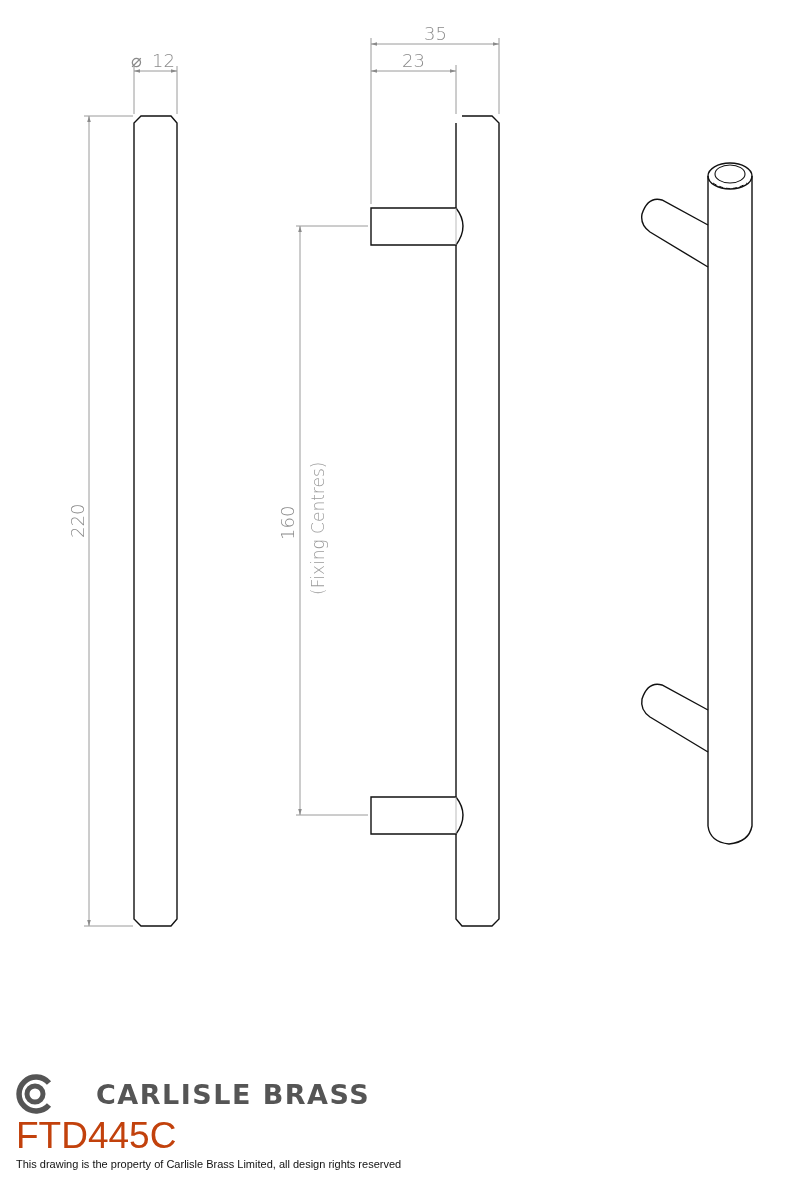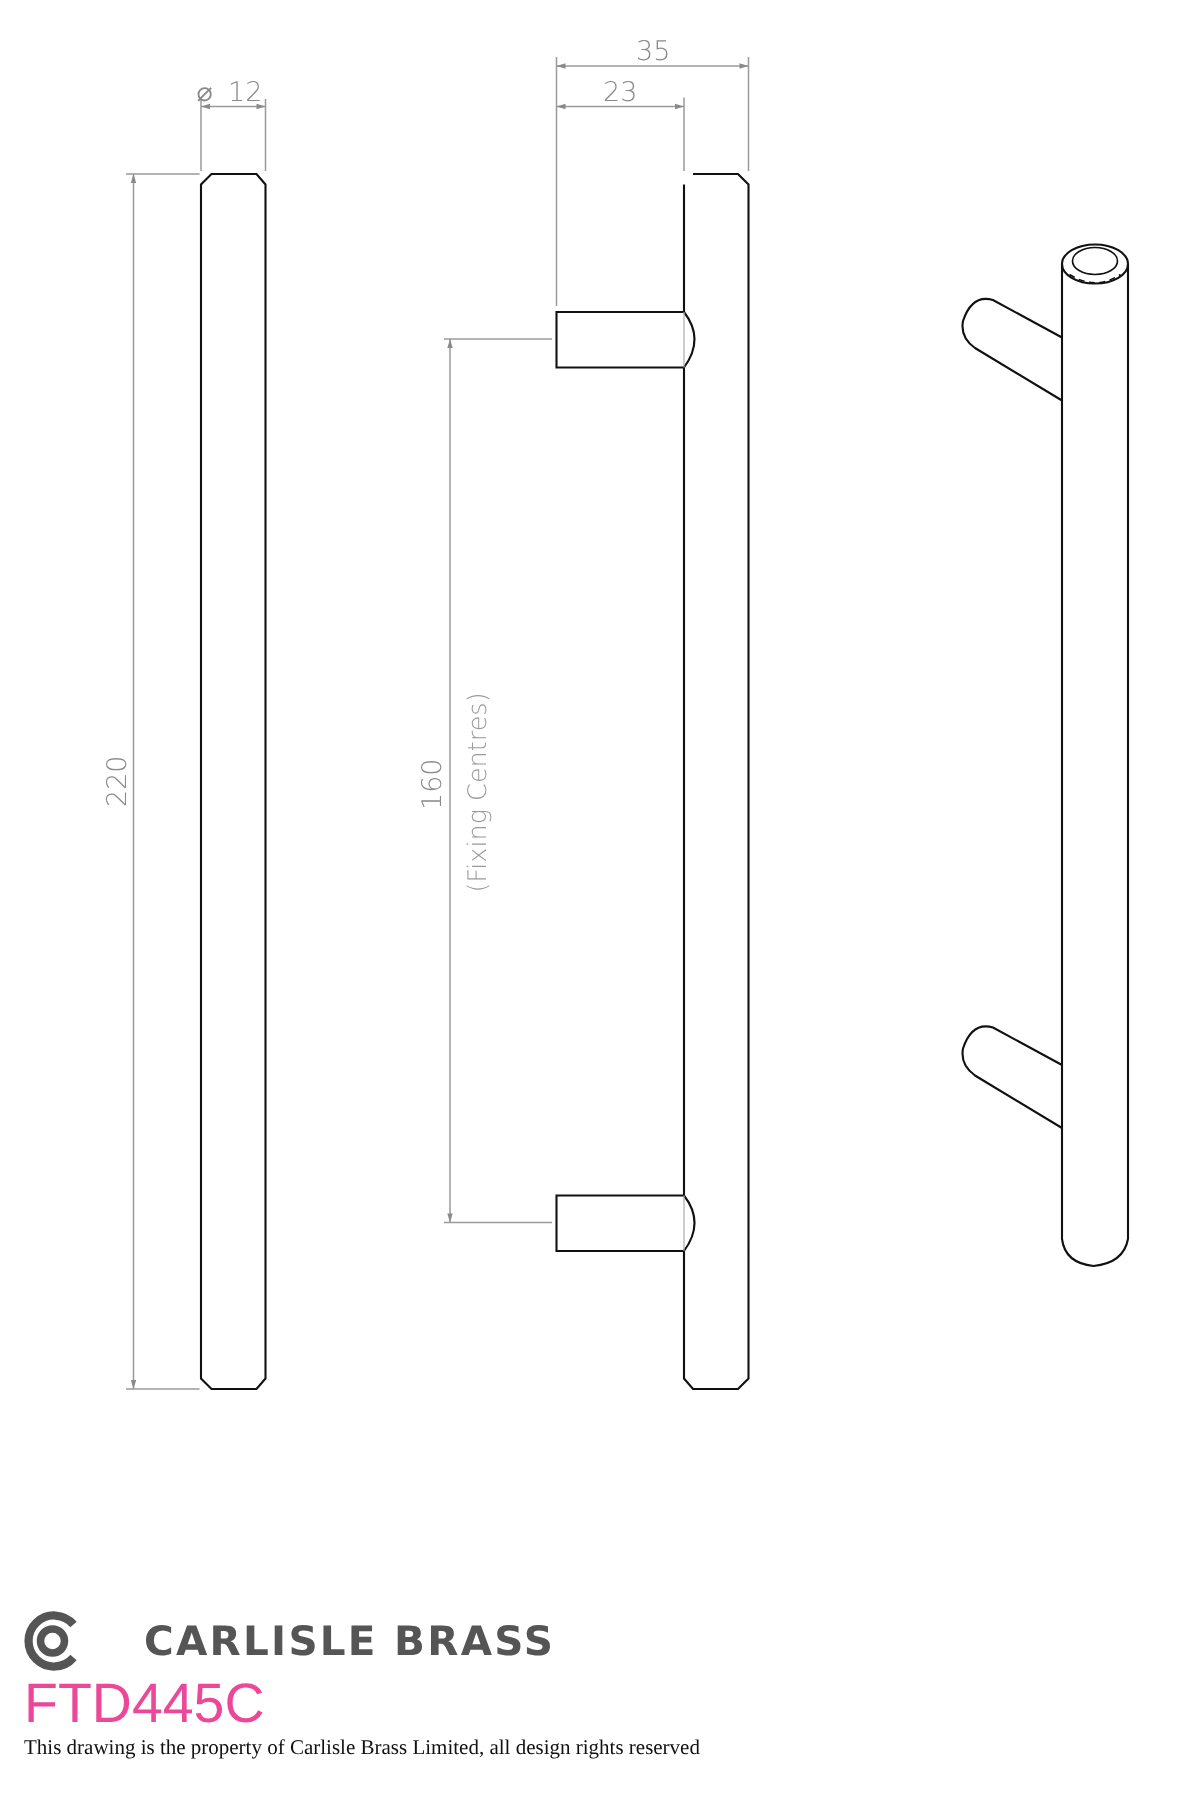--- a/index.html
+++ b/index.html
@@ -3,22 +3,22 @@
 <meta charset="utf-8">
 <style>
   html, body { margin: 0; padding: 0; background: #ffffff; }
   body { width: 790px; height: 1200px; position: relative; overflow: hidden; font-family: "Liberation Sans", sans-serif; }
   #drawing { position: absolute; left: 0; top: 0; width: 790px; height: 1060px; }
   .dimtext { font-family: "DejaVu Sans", sans-serif; fill: #8a8a8a; font-size: 18px; font-weight: 300; }
   .dimtext-small { font-family: "DejaVu Sans", sans-serif; fill: #9a9a9a; font-size: 17px; font-weight: 300; }
   .footer { position: absolute; left: 16px; top: 1072px; }
   .logo-row { display: flex; align-items: center; height: 44px; gap: 32px; }
   .brand-name { font-family: "DejaVu Sans", sans-serif; font-weight: bold; font-size: 27px; color: #555555; letter-spacing: 1.5px; margin-left: 10px; }
-  .product-code { font-family: "Liberation Sans", sans-serif; font-size: 37px; color: #ec4899; line-height: 36px; margin-top: 2px; letter-spacing: 0px; }
-  .copyright { font-family: Liberation Serif, serif; font-size: 14px; color: #111; margin-top: 4px; }
+  .product-code { font-family: "Liberation Sans", sans-serif; font-size: 37px; color: #c2410c; line-height: 36px; margin-top: 2px; letter-spacing: 0px; }
+  .copyright { font-family: Liberation Sans, sans-serif; font-size: 11px; color: #111; margin-top: 4px; }
 </style>
 </head>
 <body>
 
 <svg id="drawing" viewBox="0 0 790 1060" xmlns="http://www.w3.org/2000/svg">
   <defs>
     <marker id="arr" viewBox="0 0 10 10" refX="10" refY="5" markerWidth="10" markerHeight="6" orient="auto-start-reverse" markerUnits="userSpaceOnUse">
       <path d="M0,2 L10,5 L0,8 z" fill="#8a8a8a"></path>
     </marker>
   </defs>

